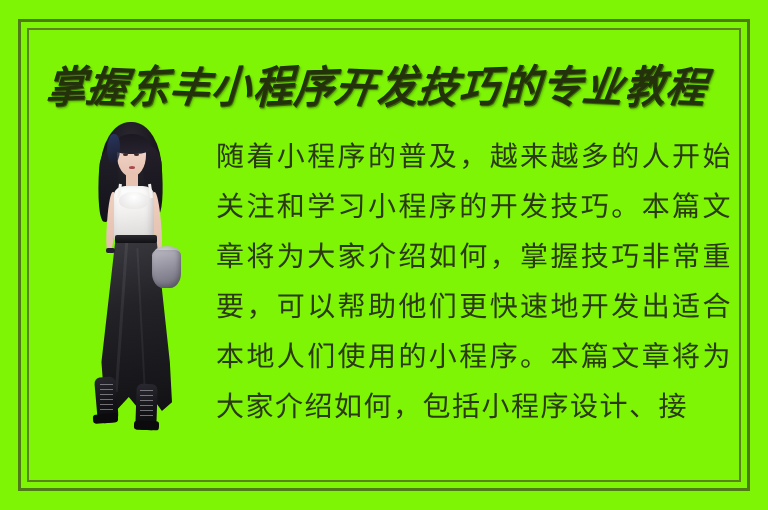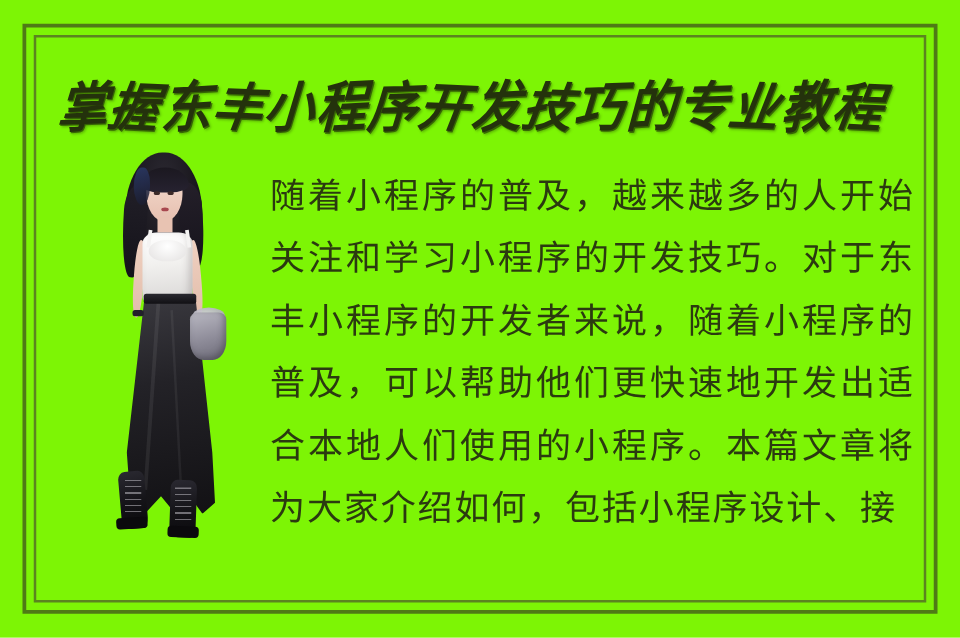--- a/index.html
+++ b/index.html
@@ -309,15 +309,15 @@
     <div class="fig-part bag-ruffle"></div>
     <div class="fig-part bag"></div>
     <div class="fig-part boot-l"></div>
     <div class="fig-part boot-r"></div>
     <div class="fig-part lace-l"></div>
     <div class="fig-part lace-r"></div>
     <div class="fig-part boot-sole-l"></div>
     <div class="fig-part boot-sole-r"></div>
   </div>
 
-  <div class="body-copy">随着小程序的普及，越来越多的人开始关注和学习小程序的开发技巧。对于东丰小程序的开发者来说，随着小程序的普及，可以帮助他们更快速地开发出适合本地人们使用的小程序。本篇文章将为大家介绍如何，包括小程序设计、接</div>
+  <div class="body-copy">随着小程序的普及，越来越多的人开始关注和学习小程序的开发技巧。本篇文章将为大家介绍如何，掌握技巧非常重要，可以帮助他们更快速地开发出适合本地人们使用的小程序。本篇文章将为大家介绍如何，包括小程序设计、接</div>
 
 </div>
 
 </body></html>

